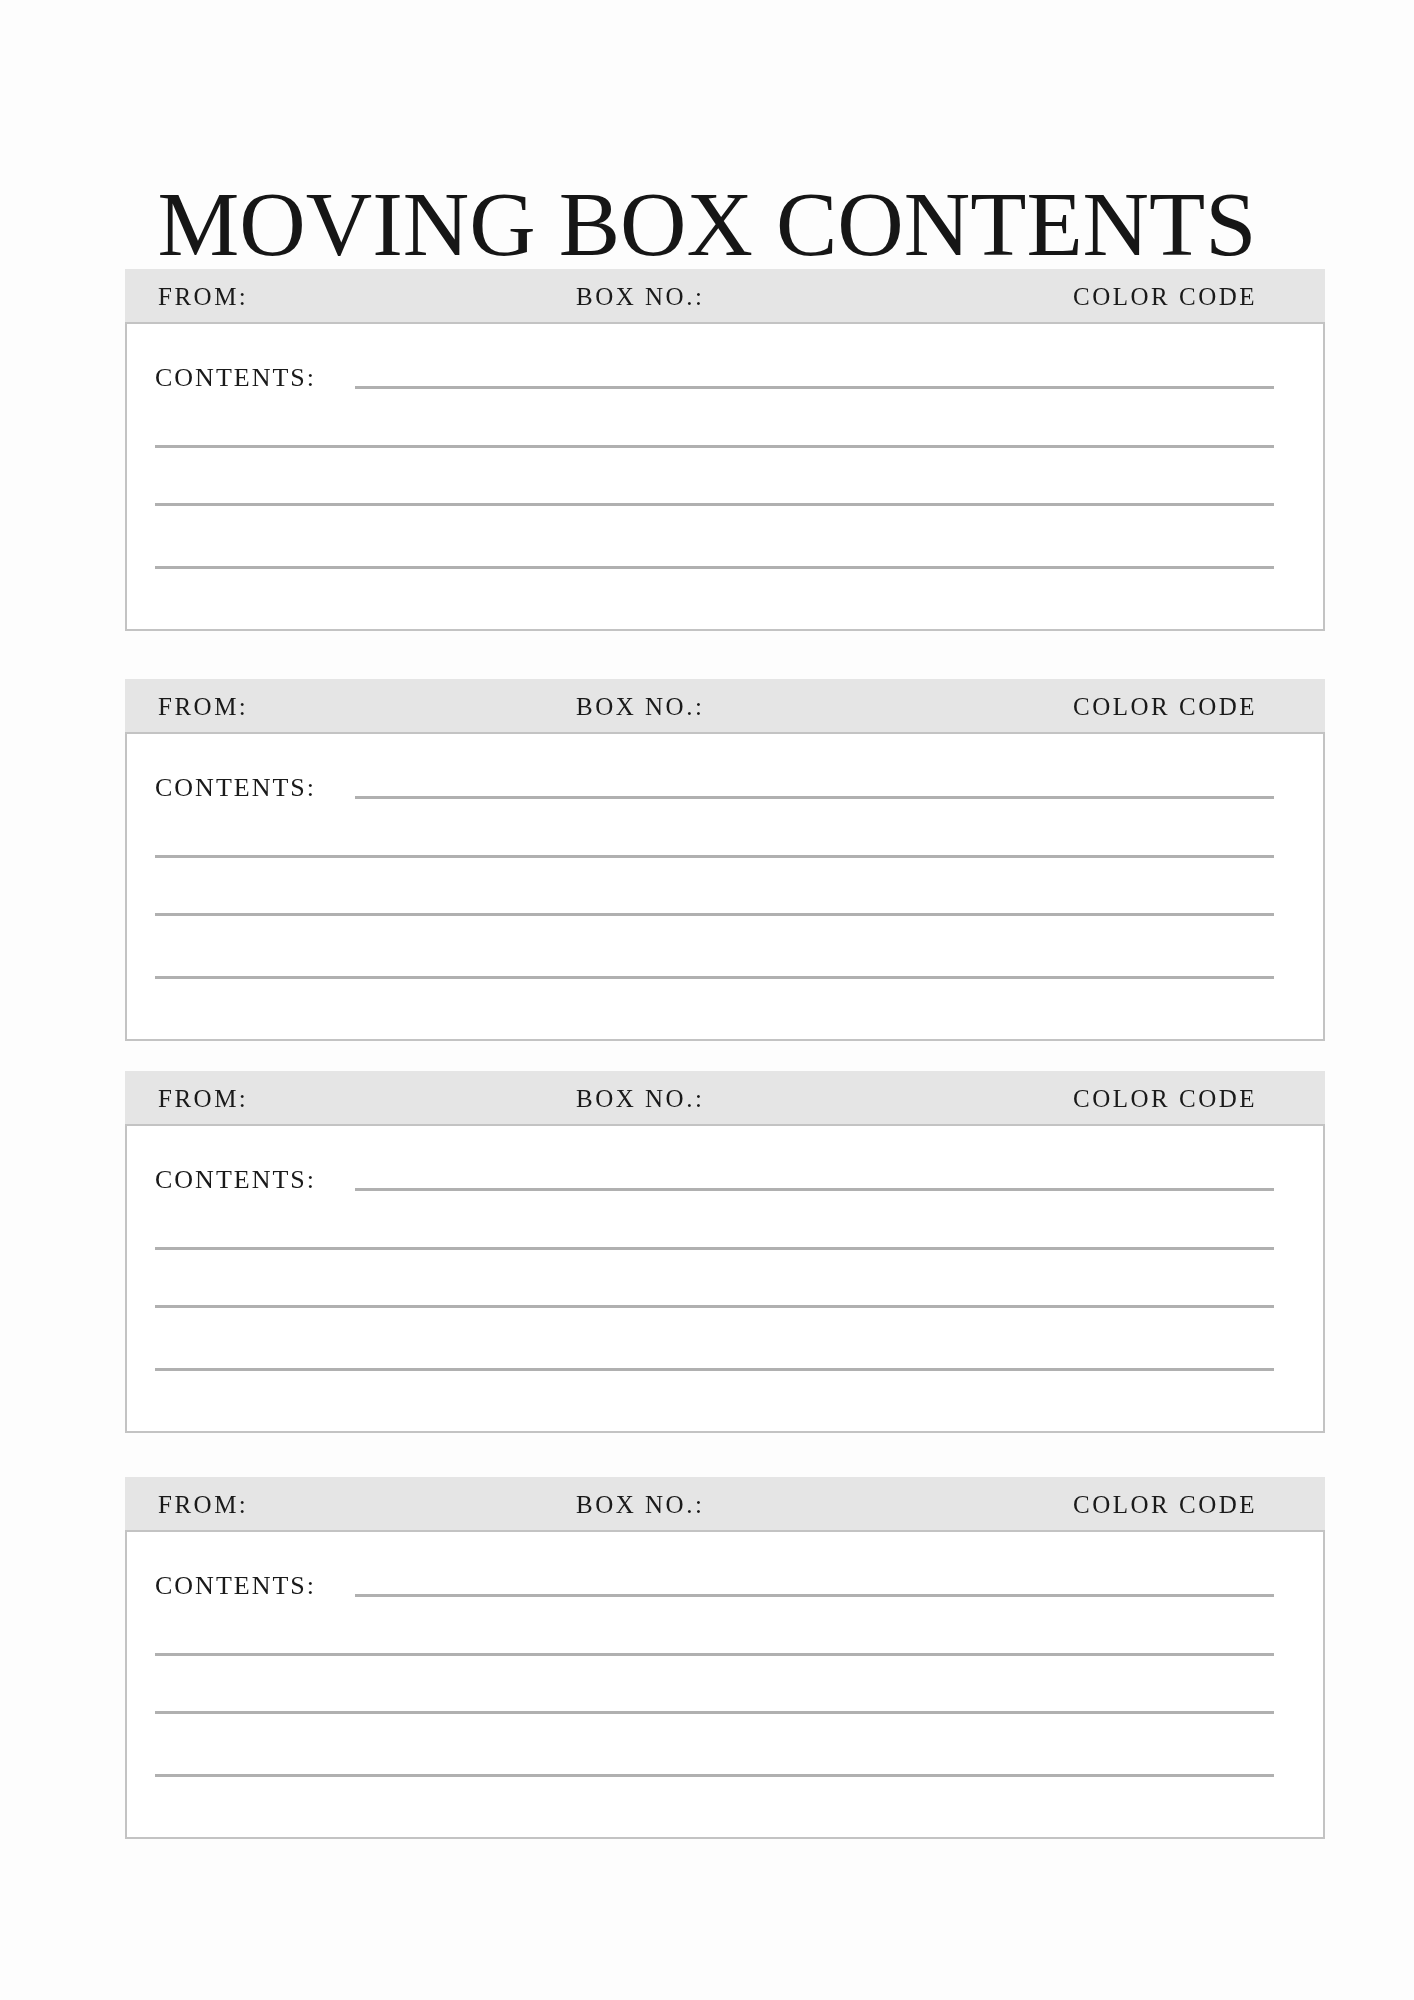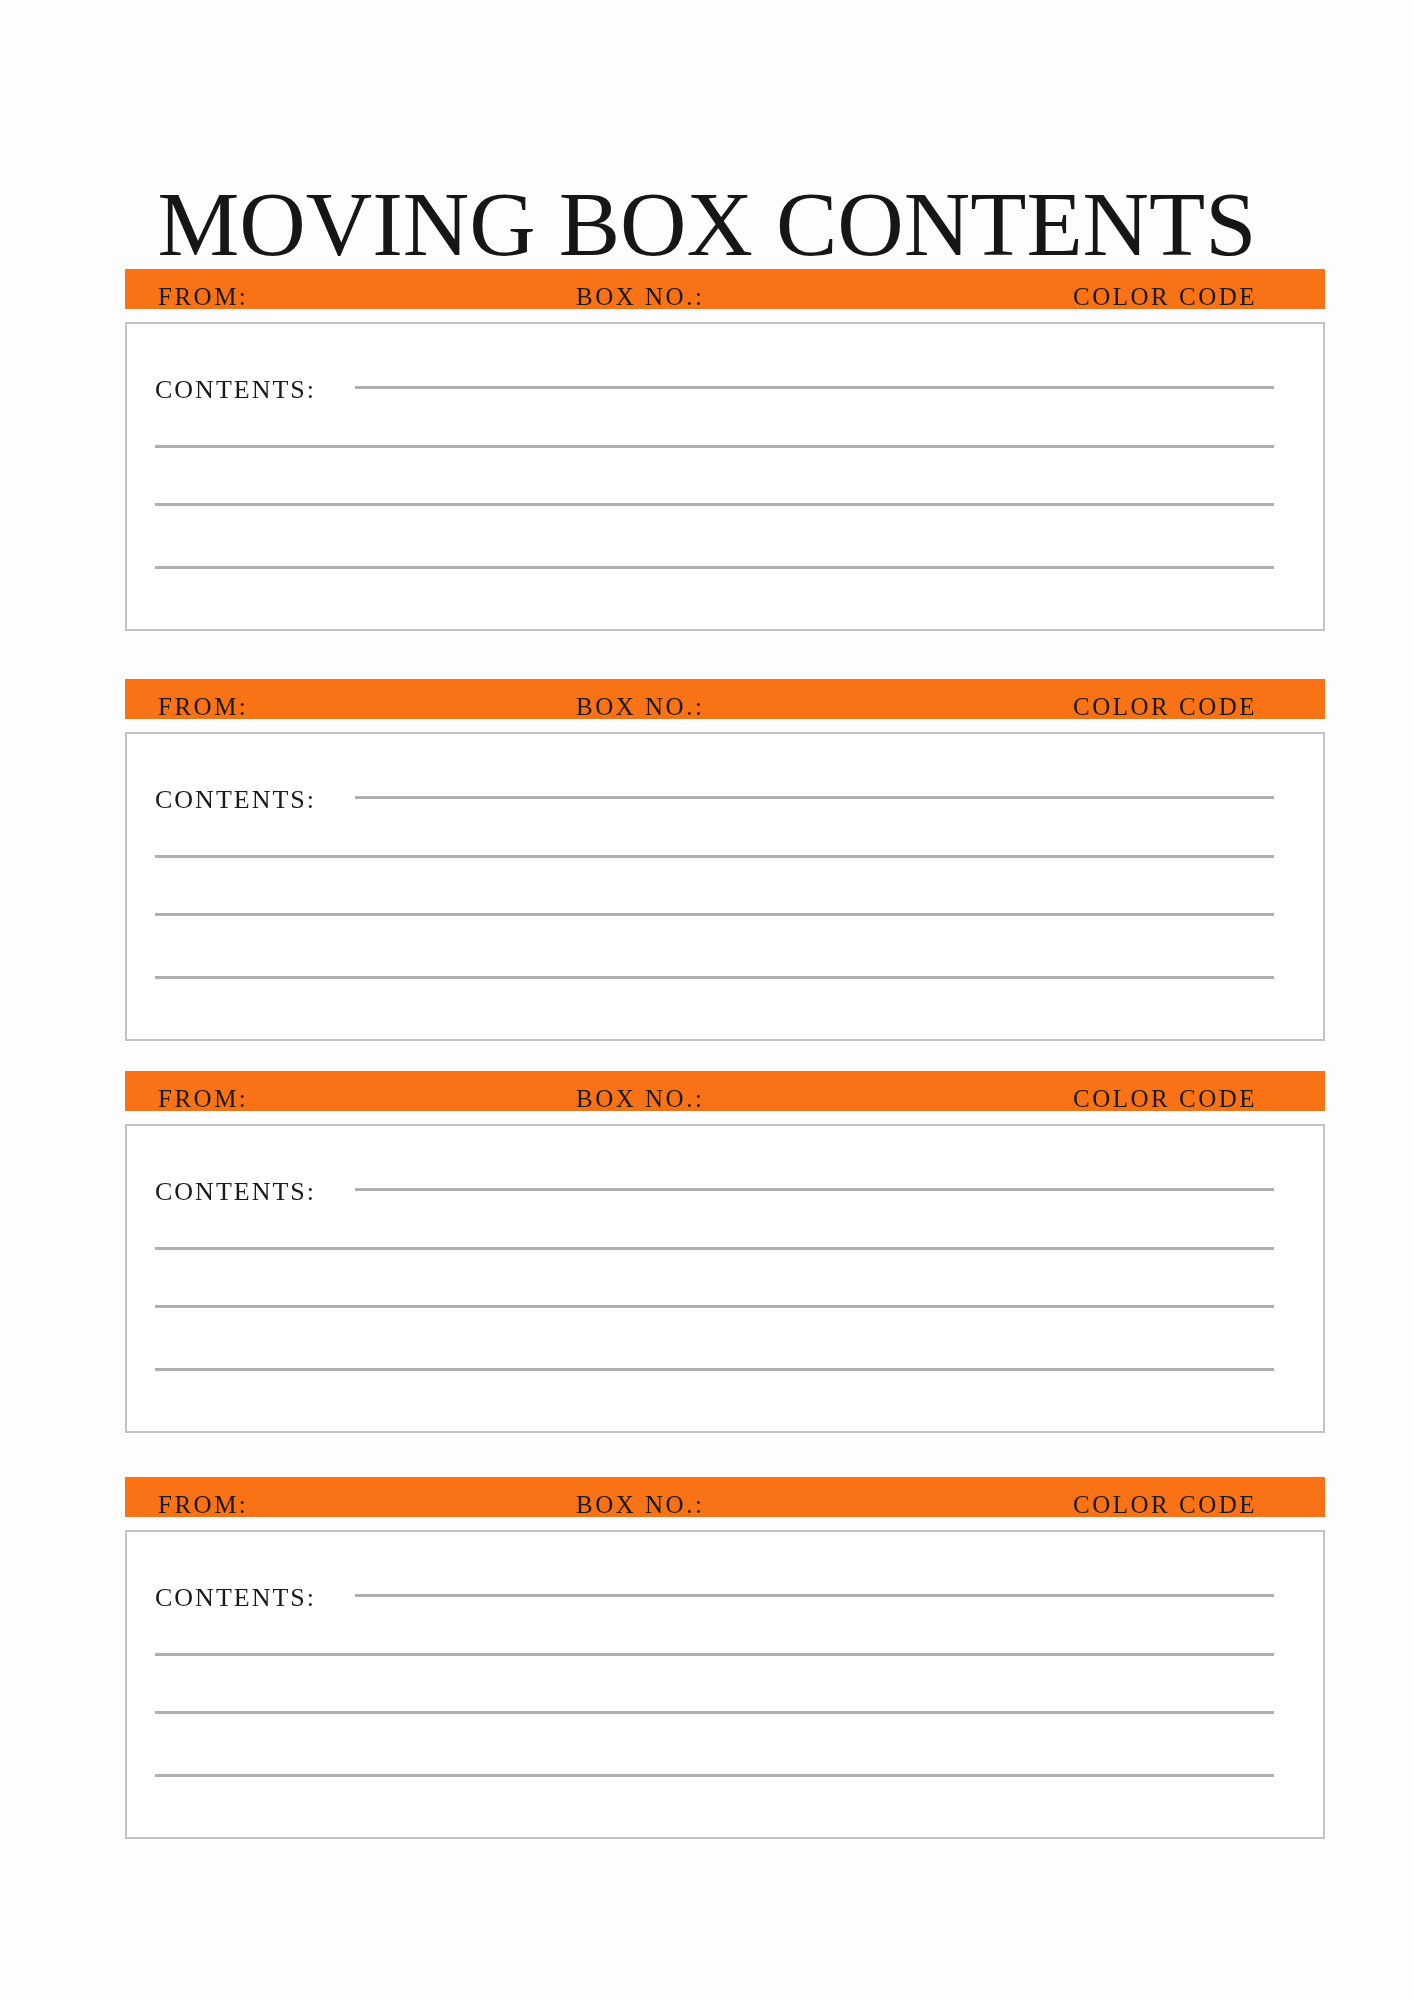--- a/index.html
+++ b/index.html
@@ -36,22 +36,22 @@
     height: 362px;
   }
   .box-card.s1 { top: 269px; }
   .box-card.s2 { top: 679px; }
   .box-card.s3 { top: 1071px; }
   .box-card.s4 { top: 1477px; }
 
   .bar {
     position: absolute;
     top: 0; left: 0; right: 0;
-    height: 40px;
-    background: #f97316;
+    height: 54px;
+    background: #e5e5e5;
   }
   .hlbl {
     position: absolute;
     top: 0;
     height: 53px;
     line-height: 55px;
     font-size: 25px;
     letter-spacing: 2.5px;
     color: #1a1a1a;
     white-space: nowrap;
@@ -63,21 +63,21 @@
   .card-body {
     position: absolute;
     top: 53px; left: 0; right: 0;
     height: 305px;
     background: #ffffff;
     border: 2px solid #c3c3c3;
   }
 
   .contents-lbl {
     position: absolute;
-    top: 51px;
+    top: 39px;
     left: 28px;
     font-size: 26px;
     letter-spacing: 2px;
     color: #1a1a1a;
     white-space: nowrap;
   }
 
   .wline {
     position: absolute;
     height: 3px;

